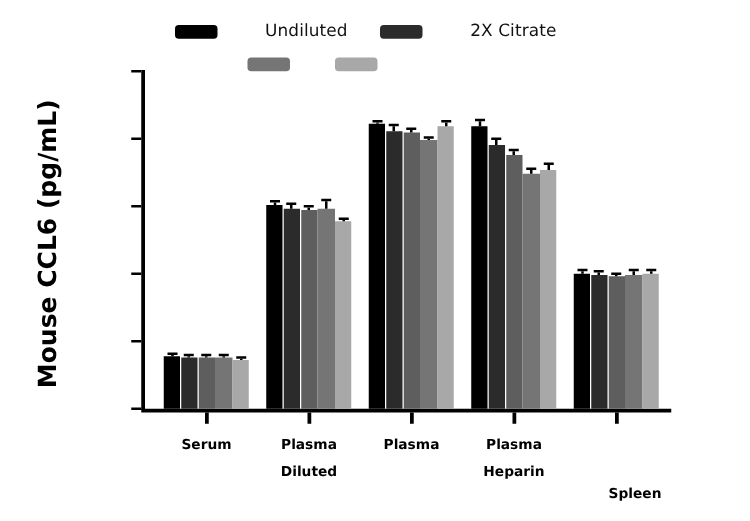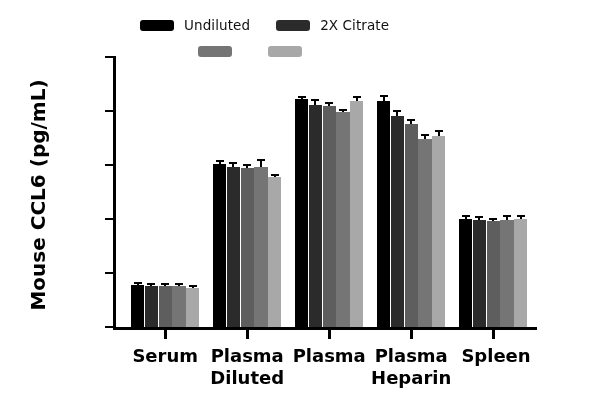--- a/index.html
+++ b/index.html
@@ -34,20 +34,21 @@
     display: flex;
     align-items: center;
     height: 26px;
   }
   #legend-row-1 { justify-content: flex-start; }
   #legend-row-2 { justify-content: flex-start; padding-left: 58px; }
   .legend-entry {
     display: flex;
     align-items: center;
     margin-right: 26px;
+    gap: 28px;
   }
   .legend-swatch {
     width: 34px;
     height: 11px;
     border-radius: 3px;
     margin-right: 10px;
     flex: 0 0 auto;
   }
   .legend-label {
     font-size: 13.5px;
@@ -105,21 +106,21 @@
     position: absolute;
     top: 273px;
     width: 3px;
     height: 9px;
     background: #000000;
   }
   .xcat-label {
     position: absolute;
     top: 288px;
     text-align: center;
-    font-size: 18px;
+    font-size: 11px;
     font-weight: bold;
     color: #000000;
     line-height: 22px;
     white-space: nowrap;
   }
   .xcat-label span { display: block; }
 
   
   .bar {
     position: absolute;
@@ -267,19 +268,19 @@
           <span>Plasma</span>
           <span>Diluted</span>
         </div>
         <div class="xcat-label" style="left: 166.2px; width: 100px;">
           <span>Plasma</span>
         </div>
         <div class="xcat-label" style="left: 248.2px; width: 100px;">
           <span>Plasma</span>
           <span>Heparin</span>
         </div>
-        <div class="xcat-label" style="left: 333px; width: 100px;">
+        <div class="xcat-label" style="left: 345px; width: 100px; margin-top: 39px;">
           <span>Spleen</span>
         </div>
       </div>
   </div>
 
 </div>
 
 </body></html>

